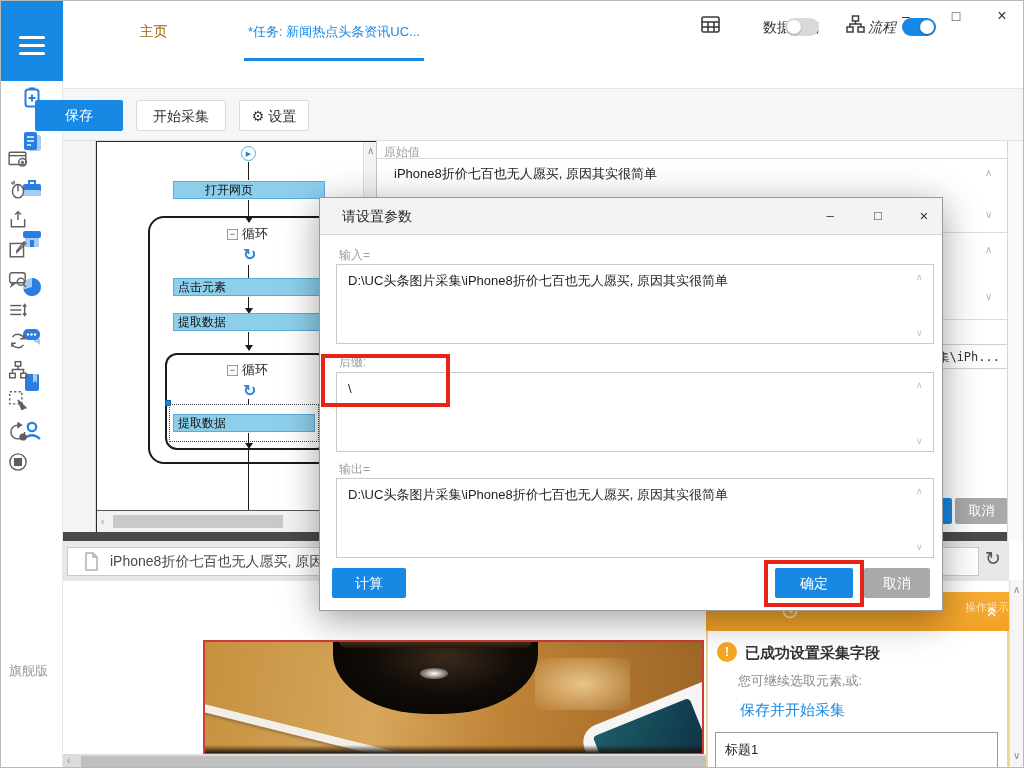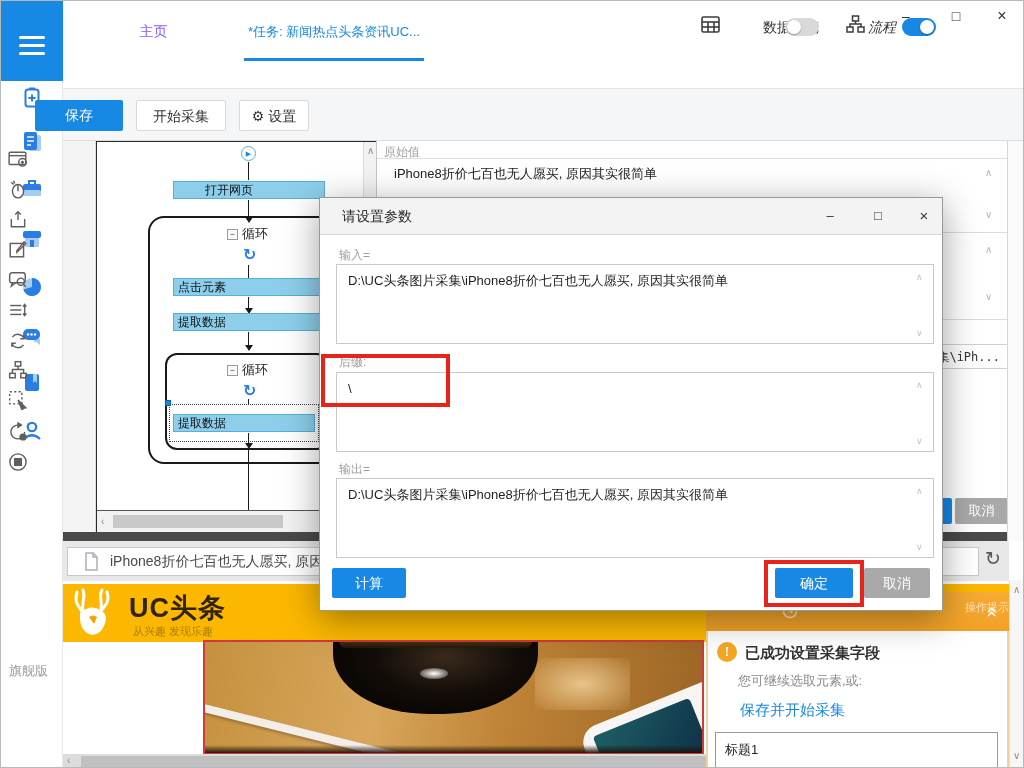--- a/index.html
+++ b/index.html
@@ -15,21 +15,21 @@
   .burger span { display:block; width:26px; height:3px; background:#fff; border-radius:2px; margin:5px 0; }
   .burger { left:18px; top:30px; }
 
   
   .sidebar { left:0; top:80px; width:62px; height:688px; background:#fff; border-right:1px solid #e7e7e7; }
   .side-ic { left:19px; width:24px; height:24px; }
   .edition { left:8px; top:661px; font-size:13px; color:#9a9a9a; }
 
   
   .tabbar { left:62px; top:28px; width:962px; height:60px; background:#fff; border-bottom:1px solid #e4e4e4; }
-  .tab { top:22px; height:38px; font-size:14px; color:#8b5cf6; text-align:center; }
+  .tab { top:22px; height:38px; font-size:14px; color:#a16207; text-align:center; }
   .tab.active { color:#1788e4; font-size:13px; border-bottom:3px solid #1788e4; }
 
   
   .toolbar { left:62px; top:88px; width:962px; height:52px; background:#f5f6f7; border-bottom:1px solid #ddd; }
   .tbtn { top:11px; height:31px; border-radius:2px; font-size:14px; text-align:center; line-height:31px; cursor:pointer; }
   .tbtn.primary { background:#1788e4; color:#fff; }
   .tbtn.plain { background:#fff; border:1px solid #d9d9d9; color:#333; }
   .task-input { left:348px; top:11px; width:308px; height:31px; background:#fff; color:#a2a2a2; font-size:14px; text-align:center; line-height:31px; overflow:hidden; white-space:nowrap; }
   .tog-label { top:18px; font-size:14px; color:#333; }
   .toggle { top:17px; width:34px; height:18px; border-radius:9px; cursor:pointer; }
@@ -395,31 +395,20 @@
             <path d="M2 1h7l4 4v13H2z" stroke="#a9b0bd" stroke-width="1.5" fill="#fff"></path>
             <path d="M9 1v4h4" stroke="#a9b0bd" stroke-width="1.5" fill="none"></path>
           </svg>
       </div>
       <div class="abs addr-title">iPhone8折价七百也无人愿买, 原因其实很简单</div>
     </div>
     <div class="abs addr-refresh">↻</div>
   </div>
 
   <div class="abs webpage">
-    <div class="abs banner">
-      <div class="abs" style="left:6px;top:3px;">
-        <svg width="54" height="52" viewBox="0 0 54 52">
-          <path d="M14 26 C9 18 5 16 8 5 M14 25 C12 15 17 11 14 3 M32 24 C37 17 41 15 38 5 M32 23 C34 14 29 10 33 3" stroke="#fff" stroke-width="3" fill="none" stroke-linecap="round"></path>
-          <path d="M11 26 Q22 16 33 24 Q40 29 35 39 Q30 50 20 47 Q10 43 11 26 Z" fill="#fff"></path>
-          <path d="M20 30 q4 -3 8 0 l-3 7 z" fill="#f5a300"></path>
-        </svg>
-      </div>
-      <div class="abs brand-txt">UC头条</div>
-      <div class="abs tagline">从兴趣 发现乐趣</div>
-    </div>
     <div class="abs photo">
       <div class="abs glow"></div>
       <div class="abs cup">
           <div class="abs cup-band"></div>
         </div>
       <div class="abs spark"></div>
       <div class="abs cable" style="left:-30px;top:96px;width:330px;height:8px;transform:rotate(14deg);"></div>
       <div class="abs cable" style="left:230px;top:122px;width:200px;height:8px;transform:rotate(6deg);"></div>
       <div class="abs phone">
         <div class="abs screen"></div>

